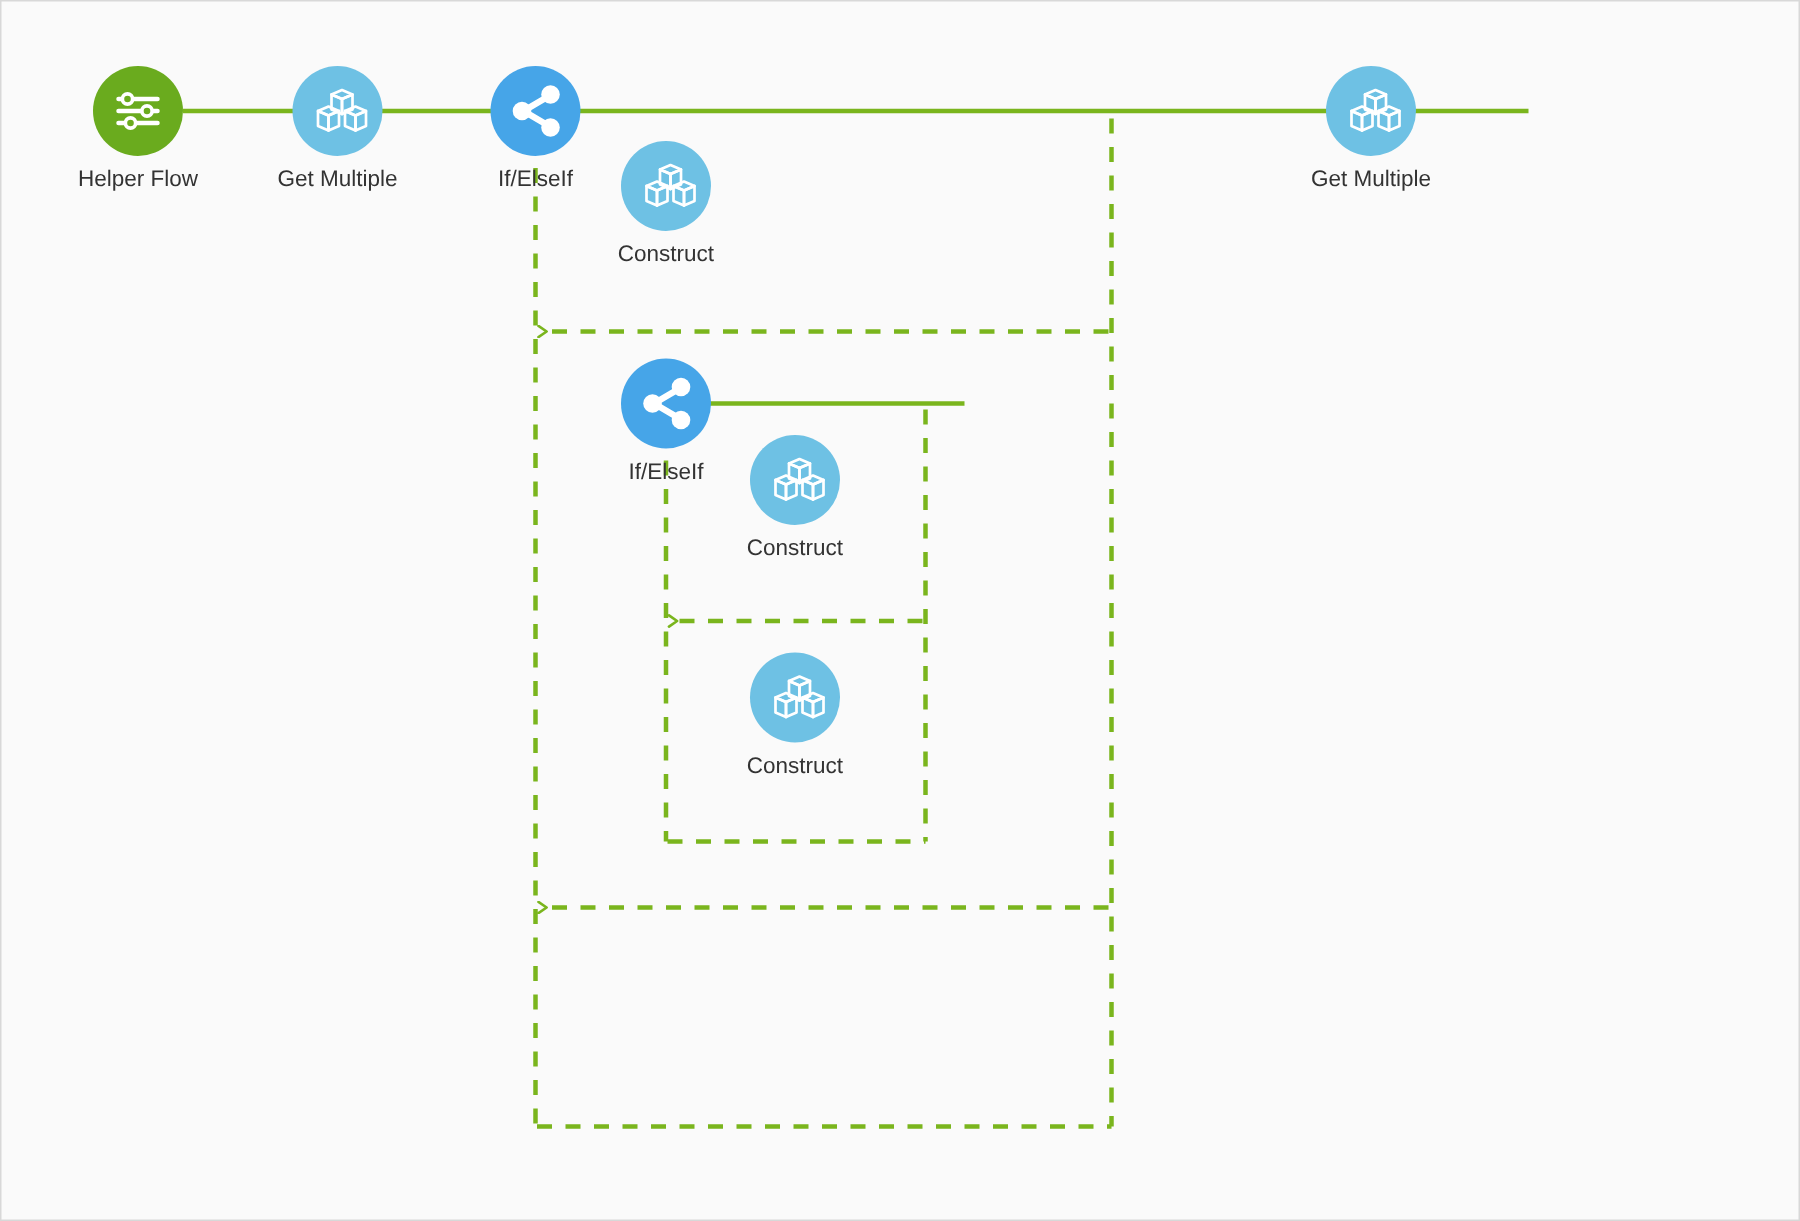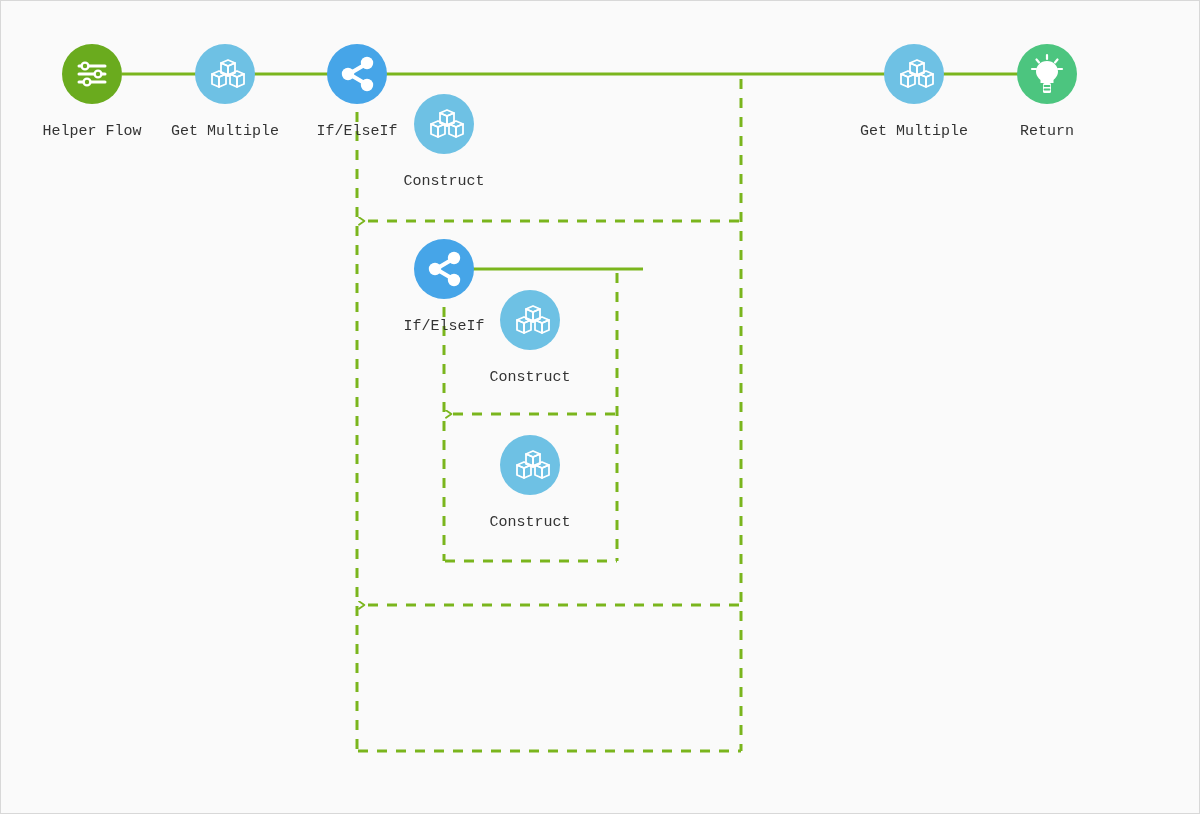--- a/index.html
+++ b/index.html
@@ -37,24 +37,24 @@
     border-radius: 50%;
     margin: 0 auto;
     display: block;
     position: relative;
   }
   .node .circle svg {
     position: absolute;
     left: 0; top: 0;
   }
   .node .label {
-    margin-top: 19px;
+    margin-top: 7px;
     font-size: 15px;
     color: #333333;
-    font-family: Liberation Mono, monospace;
+    font-family: Liberation Sans, sans-serif;
     white-space: nowrap;
     line-height: 18px;
   }
   .c-green  { background: #6aab1e; }
   .c-blue   { background: #6ec1e4; }
   .c-blue2  { background: #46a5e8; }
   .c-green2 { background: #4cc57f; }
 </style>
 </head>
 <body>
@@ -245,38 +245,14 @@
           <path d="M31,30 L31,40 L24,43 L24,33 Z"></path>
           <path d="M35,30 L42,27 L49,30 L42,33 Z"></path>
           <path d="M35,30 L35,40 L42,43 L42,33 Z"></path>
           <path d="M49,30 L49,40 L42,43 L42,33 Z"></path>
         </g>
       </svg>
     </div>
     <div class="label">Get Multiple</div>
   </div>
 
-  <div class="node" style="left:1046px; top:43px;">
-    <div class="circle c-green2">
-      <svg width="60" height="60" viewBox="0 0 60 60">
-        <g stroke="#ffffff" stroke-width="2.2" stroke-linecap="round">
-          <line x1="30" y1="11" x2="30" y2="15"></line>
-          <line x1="19.5" y1="15.5" x2="22" y2="18.5"></line>
-          <line x1="40.5" y1="15.5" x2="38" y2="18.5"></line>
-          <line x1="15" y1="25" x2="19" y2="25"></line>
-          <line x1="45" y1="25" x2="41" y2="25"></line>
-        </g>
-        <path d="M30,17 C23.5,17 19,22 19,27.5 C19,31.5 21.5,34 23.5,36 L23.5,39 L36.5,39 L36.5,36 C38.5,34 41,31.5 41,27.5 C41,22 36.5,17 30,17 Z" fill="#ffffff"></path>
-        <g stroke="#4cc57f" stroke-width="1.9" stroke-linecap="round">
-          <line x1="26.5" y1="42" x2="33.5" y2="42"></line>
-          <line x1="26.5" y1="45.5" x2="33.5" y2="45.5"></line>
-        </g>
-        <rect x="26" y="39" width="8" height="10" rx="1.5" fill="#ffffff"></rect>
-        <g stroke="#4cc57f" stroke-width="1.8" stroke-linecap="round">
-          <line x1="27.5" y1="42" x2="32.5" y2="42"></line>
-          <line x1="27.5" y1="45.5" x2="32.5" y2="45.5"></line>
-        </g>
-      </svg>
-    </div>
-    <div class="label">Return</div>
-  </div>
 
 </div>
 
 </body></html>

